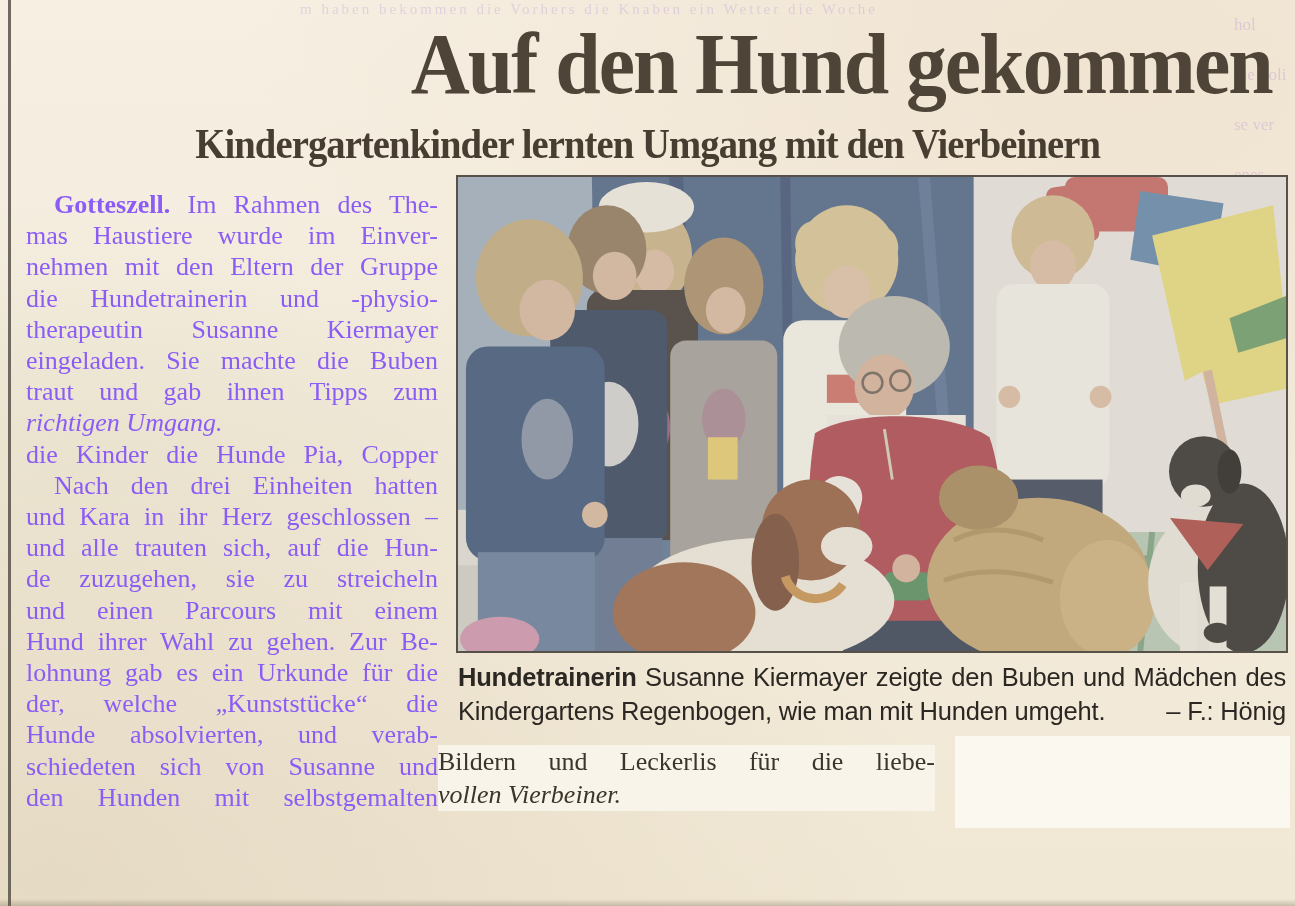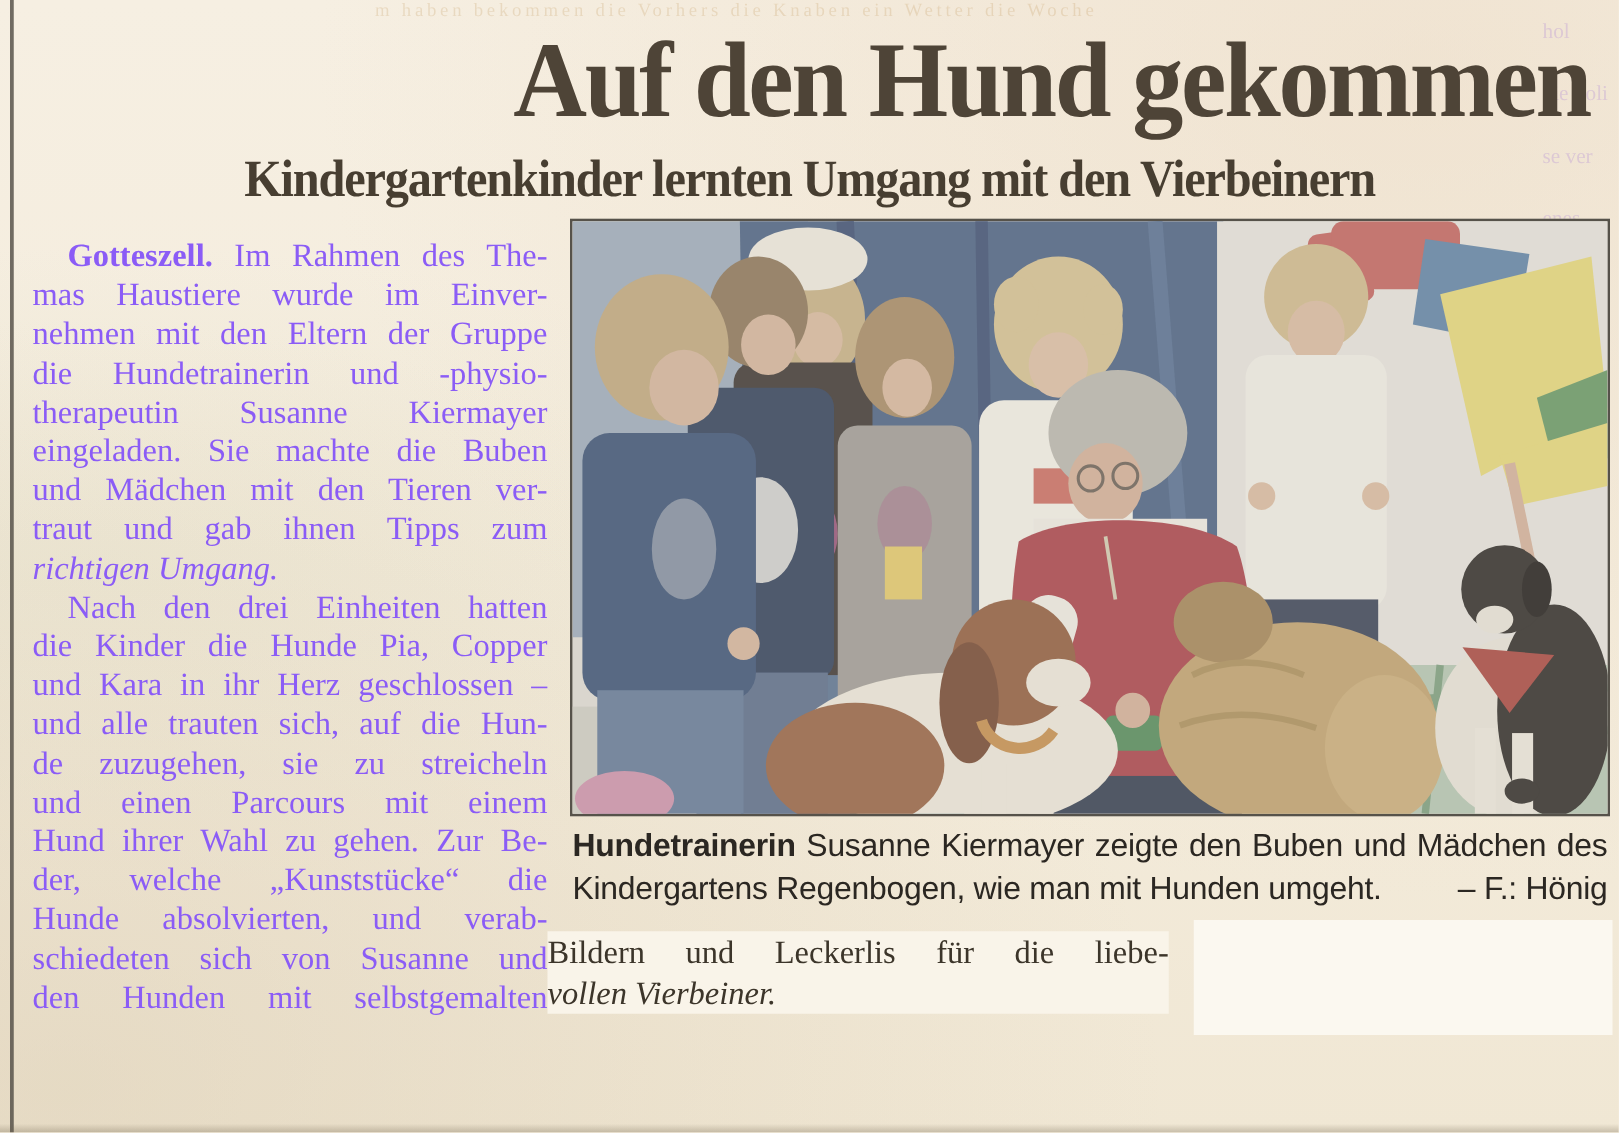--- a/index.html
+++ b/index.html
@@ -16,21 +16,21 @@
       radial-gradient(ellipse at 4% 96%, rgba(213,198,170,.40), transparent 50%),
       radial-gradient(ellipse at 6% 50%, rgba(214,214,186,.25), transparent 40%),
       linear-gradient(180deg,#f6efe2 0%,#f4ecdc 55%,#f0e7d4 100%);
   }
   .edge-bottom{position:absolute;left:0;right:0;bottom:0;height:7px;
     background:linear-gradient(180deg,transparent,rgba(104,92,70,.30));}
   .column-rule{position:absolute;left:8px;top:0;width:3px;height:906px;background:#4f4a42;opacity:.8;}
 
   
   .bleed-top{position:absolute;left:300px;top:1px;width:870px;
-    font-size:15px;letter-spacing:3px;color:#a16207;opacity:.14;white-space:nowrap;overflow:hidden;}
+    font-size:15px;letter-spacing:3px;color:#6d28d9;opacity:.14;white-space:nowrap;overflow:hidden;}
   .bleed-right{position:absolute;right:3px;top:0;width:58px;opacity:.15;color:#6d28d9;font-size:17px;}
   .bleed-right .line{text-align:left !important;text-align-last:left !important;line-height:50px;}
 
   
   .headline{position:absolute;left:0;top:20px;width:1295px;text-align:right;color:#4e4437;}
   .headline-inner{display:inline-block;font-weight:700;font-size:86px;line-height:1.04;
     letter-spacing:-2px;transform:scaleX(.95);transform-origin:center;}
   .subheadline{position:absolute;left:0;top:120px;width:1295px;text-align:center;color:#473e31;}
   .subheadline-inner{display:inline-block;font-weight:700;font-size:42px;letter-spacing:-1px;
     transform:scaleX(.92);transform-origin:center;}
@@ -84,32 +84,32 @@
 </div>
 
 <div class="body-column">
   <div class="line indent"><span class="dateline">Gotteszell.</span><span> Im Rahmen des The-</span></div>
   <div>
       <div class="line">mas Haustiere wurde im Einver-</div>
       <div class="line">nehmen mit den Eltern der Gruppe</div>
       <div class="line">die Hundetrainerin und -physio-</div>
       <div class="line">therapeutin Susanne Kiermayer</div>
       <div class="line">eingeladen. Sie machte die Buben</div>
-      <div class="line">und Mädchen mit den Tieren ver-</div>
       <div class="line">traut und gab ihnen Tipps zum</div>
       <div class="line flush">richtigen Umgang.</div>
     </div>
   <div>
+      <div class="line">die Kinder die Hunde Pia, Copper</div>
       <div class="line indent">Nach den drei Einheiten hatten</div>
-      <div class="line">die Kinder die Hunde Pia, Copper</div>
       <div class="line">und Kara in ihr Herz geschlossen –</div>
       <div class="line">und alle trauten sich, auf die Hun-</div>
       <div class="line">de zuzugehen, sie zu streicheln</div>
       <div class="line">und einen Parcours mit einem</div>
       <div class="line">Hund ihrer Wahl zu gehen. Zur Be-</div>
+      <div class="line">lohnung gab es ein Urkunde für die</div>
     </div>
   <div>
       <div class="line">der, welche „Kunststücke“ die</div>
       <div class="line">Hunde absolvierten, und verab-</div>
       <div class="line">schiedeten sich von Susanne und</div>
       <div class="line">den Hunden mit selbstgemalten</div>
     </div>
 </div>
 
 <div class="photo-frame" role="img" aria-label="Kindergarten children standing in a circle around dog trainer Susanne Kiermayer, who wears a red vest and feeds treats to a brown-and-white spaniel; a golden retriever and a black-and-white dog with a red bandana sit nearby; colorful foam blocks and a blue curtain in the background.">

